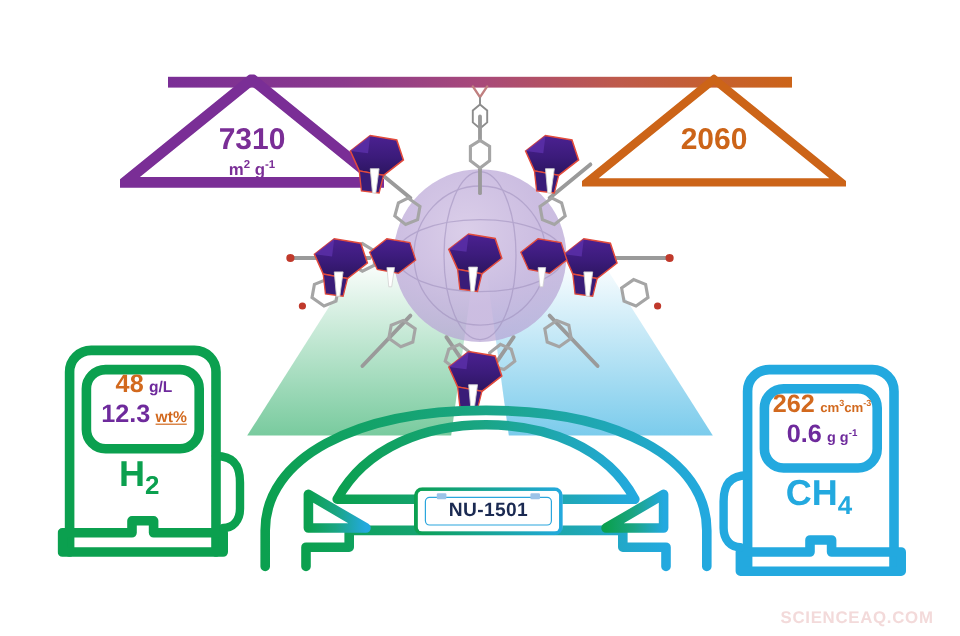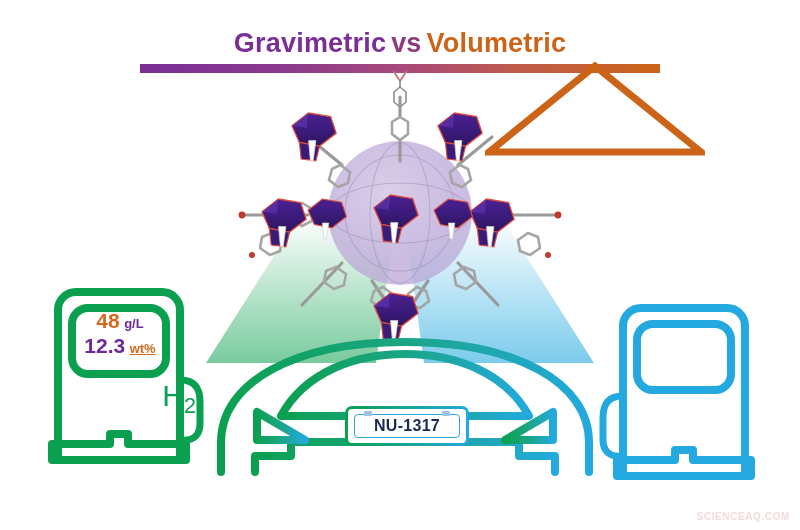--- a/index.html
+++ b/index.html
@@ -57,53 +57,58 @@
   .plate-bolt{position:absolute;width:8px;height:5px;background:#9CC3E8;top:2px;border-radius:1px;}
 
   
   .pump{position:absolute;}
   .pump .disp{position:absolute;text-align:center;white-space:nowrap;}
   .row{line-height:1.05;white-space:nowrap;}
   .big{font-weight:bold;}
   .sm{font-weight:bold;}
   .c-or{color:#D2691E;}
   .c-pu{color:#6E2A9C;}
-  .gas-label{position:absolute;width:100%;text-align:right;font-weight:normal;}
+  .gas-label{position:absolute;width:100%;text-align:center;font-weight:bold;}
 
   #pump-left{left:48px;top:284px;width:160px;height:185px;}
   #pump-right{left:595px;top:300px;width:163px;height:185px;}
   #pump-left .gas-label{color:#0BA04F;font-size:30px;top:95px;}
   #pump-right .gas-label{color:#23A9DF;font-size:30px;top:95px;}
 
   
-  #wm{position:absolute;right:10px;bottom:8px;font-size:10px;color:#F3DADA;
+  #wm{position:absolute;right:22px;bottom:8px;font-size:14px;color:#F3DADA;
       letter-spacing:.6px;font-weight:bold;margin-left:36px;}
 </style>
 </head>
 <body>
 
 <div id="stage">
 
-  <div id="title">
-    <span class="t-grav">Gravimetric</span><span class="t-vs">vs</span><span class="t-vol">Volumetric</span>
-  </div>
 
   <div id="beam"></div>
 
   <svg class="pivot" viewBox="0 0 20 42">
     <path d="M4 2 L10 11 L16 2" stroke="#C08080" stroke-width="2" fill="none" stroke-linecap="round"></path>
     <line x1="10" y1="11" x2="10" y2="17" stroke="#8C8C8C" stroke-width="1.6"></line>
     <polygon points="10,17 16,22 16,32 10,37 4,32 4,22" fill="none" stroke="#8C8C8C" stroke-width="1.6"></polygon>
   </svg>
 
+  <div id="tri-left" class="tri">
+    <svg width="220" height="95" viewBox="0 0 220 95" style="position:absolute;left:0;top:0;">
+      <polygon points="110,4 216,90 4,90" fill="none" stroke="#7A2E96" stroke-width="9" stroke-linejoin="miter"></polygon>
+    </svg>
+    <div class="lbl num">7310</div>
+    <div class="lbl unit"><span>m</span><sup>2</sup><span> g</span><sup>-1</sup></div>
+  </div>
 
   <div id="tri-right" class="tri">
     <svg width="220" height="95" viewBox="0 0 220 95" style="position:absolute;left:0;top:0;">
       <polygon points="110,4 216,90 4,90" fill="none" stroke="#CC6418" stroke-width="7" stroke-linejoin="miter"></polygon>
     </svg>
+    <div class="lbl num">2060</div>
   </div>
 
   <svg id="beams" viewBox="0 0 400 150">
     <defs>
       <linearGradient id="gbeamL" x1="0" y1="0" x2="0" y2="1">
         <stop offset="0%" stop-color="#0BA04F" stop-opacity="0"></stop>
         <stop offset="100%" stop-color="#0BA04F" stop-opacity="0.55"></stop>
       </linearGradient>
       <linearGradient id="gbeamR" x1="0" y1="0" x2="0" y2="1">
         <stop offset="0%" stop-color="#23A9DF" stop-opacity="0"></stop>
@@ -239,21 +244,21 @@
       <path d="M62 120 L110 120 L62 92 Z"></path>
 
       <path d="M358 120 L310 120 L358 92 Z"></path>
     </g>
   </svg>
 
   <div id="plate">
     <div class="plate-bolt" style="left:16px;"></div>
     <div class="plate-bolt" style="right:16px;"></div>
     <div id="plate-inner">
-      <span id="plate-txt">NU-1317</span>
+      <span id="plate-txt">NU-1501</span>
     </div>
   </div>
 
   <div id="pump-left" class="pump">
     <svg width="160" height="185" viewBox="0 0 160 185" style="position:absolute;left:0;top:0;">
       <g fill="none" stroke="#0BA04F" stroke-width="8" stroke-linejoin="round" stroke-linecap="round">
 
         <path d="M10 176 L10 26 C10 16 18 8 28 8 L114 8 C124 8 132 16 132 26 L132 176"></path>
 
         <rect x="24" y="24" width="94" height="66" rx="16"></rect>
@@ -279,17 +284,28 @@
   <div id="pump-right" class="pump">
     <svg width="163" height="185" viewBox="0 0 163 185" style="position:absolute;left:0;top:0;">
       <g fill="none" stroke="#23A9DF" stroke-width="8" stroke-linejoin="round" stroke-linecap="round">
         <path d="M28 176 L28 26 C28 16 36 8 46 8 L132 8 C142 8 150 16 150 26 L150 176"></path>
         <rect x="42" y="24" width="94" height="66" rx="16"></rect>
         <path d="M22 176 L22 160 L80 160 L80 150 L98 150 L98 160 L156 160 L156 176 Z"></path>
 
         <path d="M28 96 C10 96 8 108 8 118 L8 140 C8 150 14 156 22 156" stroke-width="7"></path>
       </g>
     </svg>
+    <div class="disp" style="left:32px;top:26px;width:116px;">
+      <div class="row">
+        <span class="big c-or" style="font-size:21px;">262</span>
+        <span class="sm c-or" style="font-size:11px;"><span>cm</span><sup>3</sup><span>cm</span><sup>-3</sup></span>
+      </div>
+      <div class="row" style="margin-top:3px;">
+        <span class="big c-pu" style="font-size:21px;">0.6</span>
+        <span class="sm c-pu" style="font-size:12px;"><span>g g</span><sup>-1</sup></span>
+      </div>
+    </div>
+    <div class="gas-label" style="left:6px;"><span>CH</span><sub style="font-size:.72em;">4</sub></div>
   </div>
 
   <div id="wm">SCIENCEAQ.COM</div>
 
 </div>
 
 </body></html>

